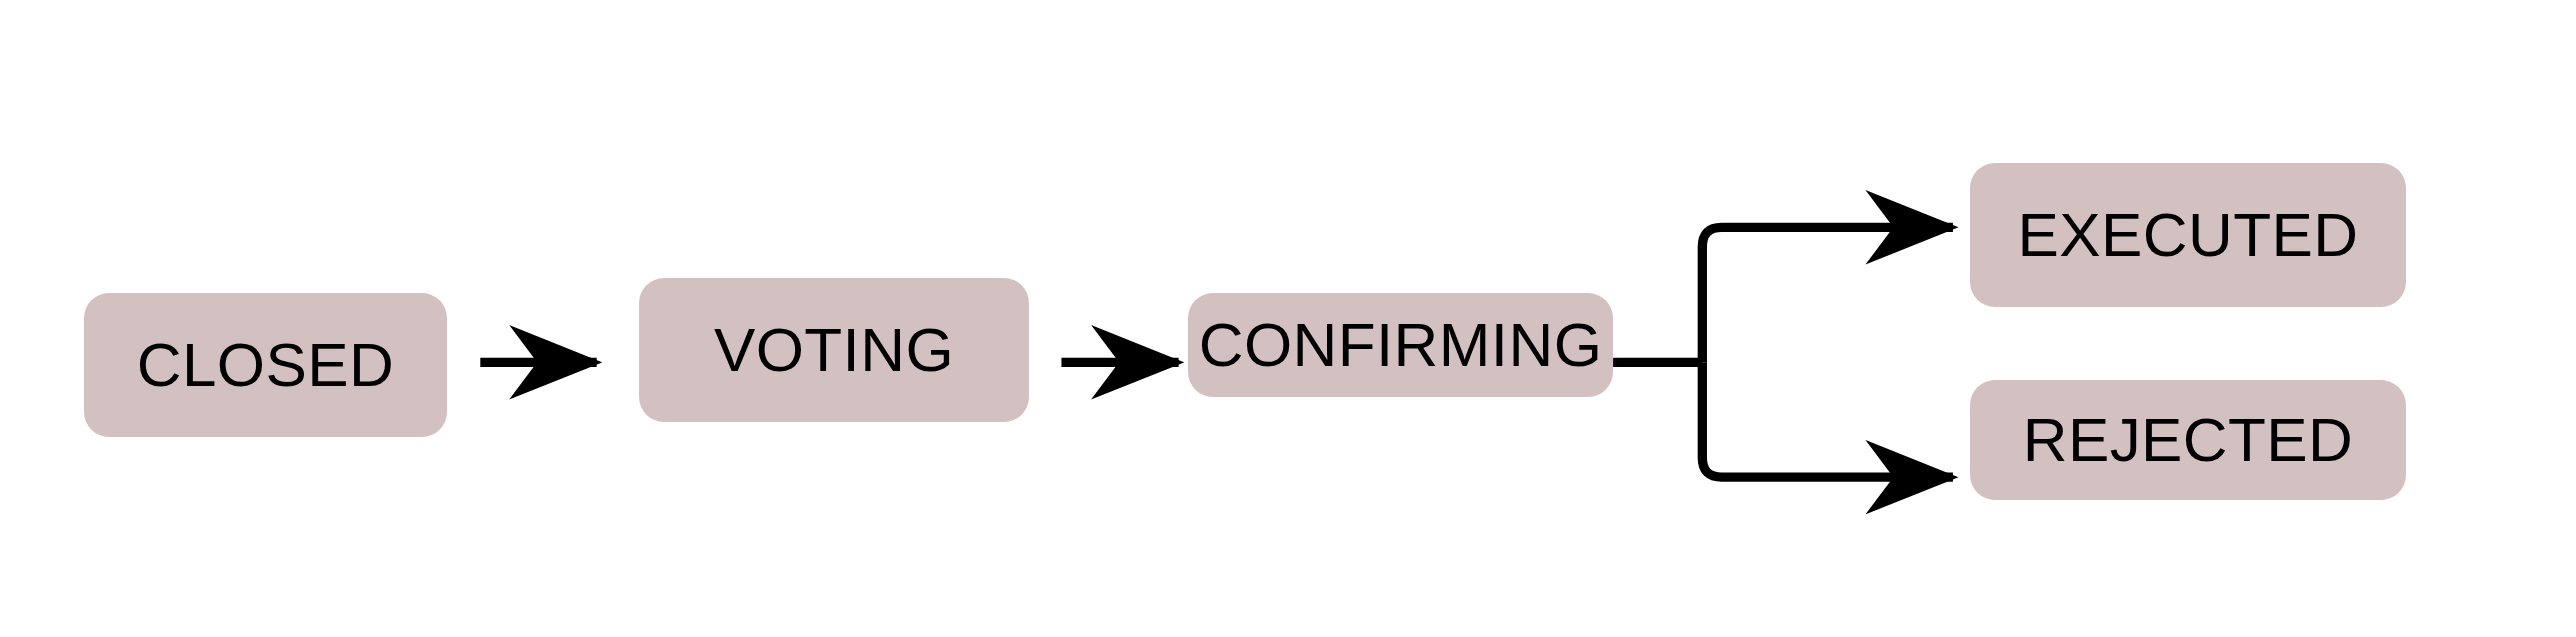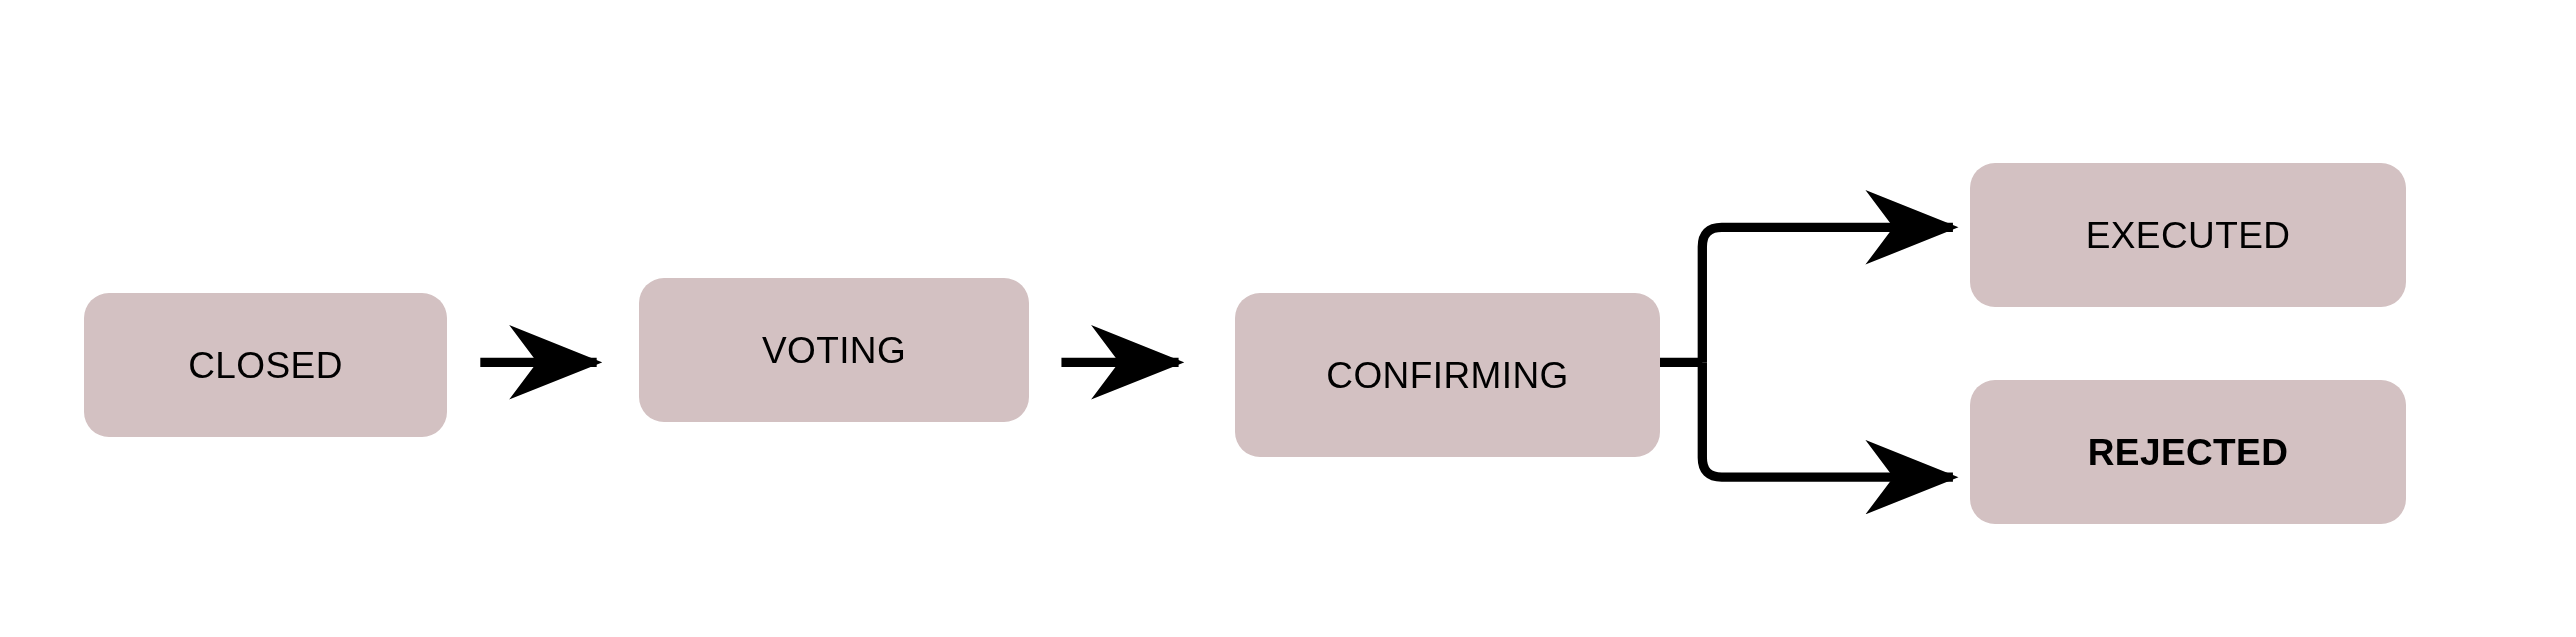--- a/index.html
+++ b/index.html
@@ -29,33 +29,33 @@
     box-sizing: border-box;
     background: #D3C1C2;
     border-radius: 25px;
     display: flex;
     align-items: center;
     justify-content: center;
     z-index: 2;
   }
   .node-label {
     font-family: "Liberation Sans", sans-serif;
-    font-size: 37px;
+    font-size: 62px;
     line-height: 1;
     letter-spacing: 0.4px;
     color: #000000;
     white-space: nowrap;
     user-select: none;
   }
   
   #node-closed     { left: 84px;  top: 293px; width: 363px; height: 144px; }
   #node-voting     { left: 639px;  top: 278px; width: 390px; height: 144px; }
-  #node-confirming { left: 1235px; top: 293px; width: 425px; height: 164px; }
+  #node-confirming { left: 1188px; top: 293px; width: 425px; height: 104px; }
   #node-executed   { left: 1970px; top: 163px; width: 436px; height: 144px; }
-  #node-rejected   { left: 1970px; top: 380px; width: 436px; height: 144px; font-weight: bold; }
+  #node-rejected   { left: 1970px; top: 380px; width: 436px; height: 120px; }
 </style>
 </head>
 <body>
 
 <div id="stage">
 
   <svg id="flow-svg" viewBox="0 0 3318 821" xmlns="http://www.w3.org/2000/svg">
     <defs>
 
       <marker id="arrowBarb" markerWidth="10" markerHeight="8" refX="9.4" refY="4" orient="auto" markerUnits="strokeWidth">

